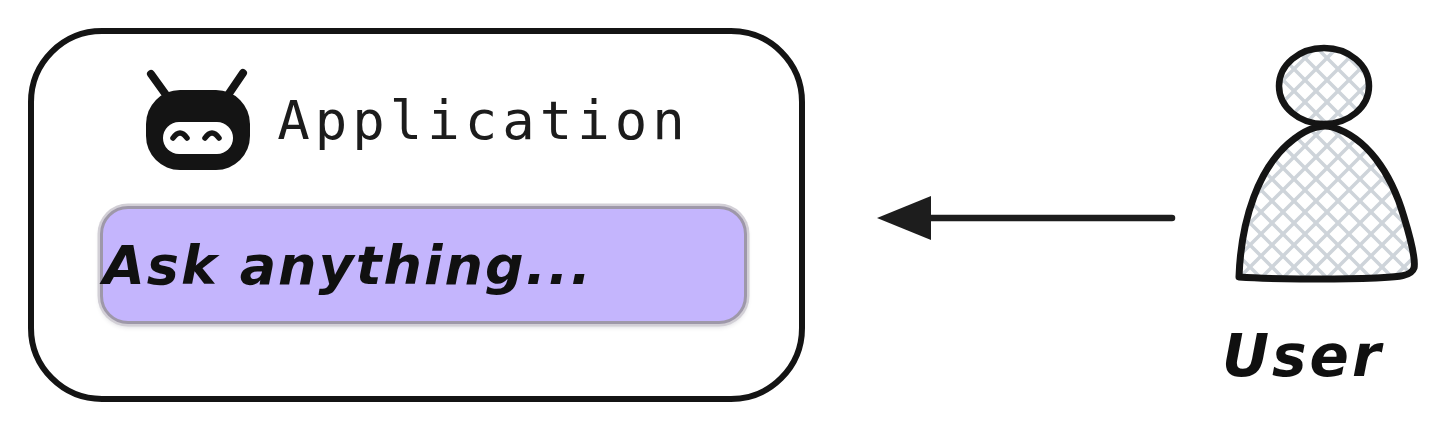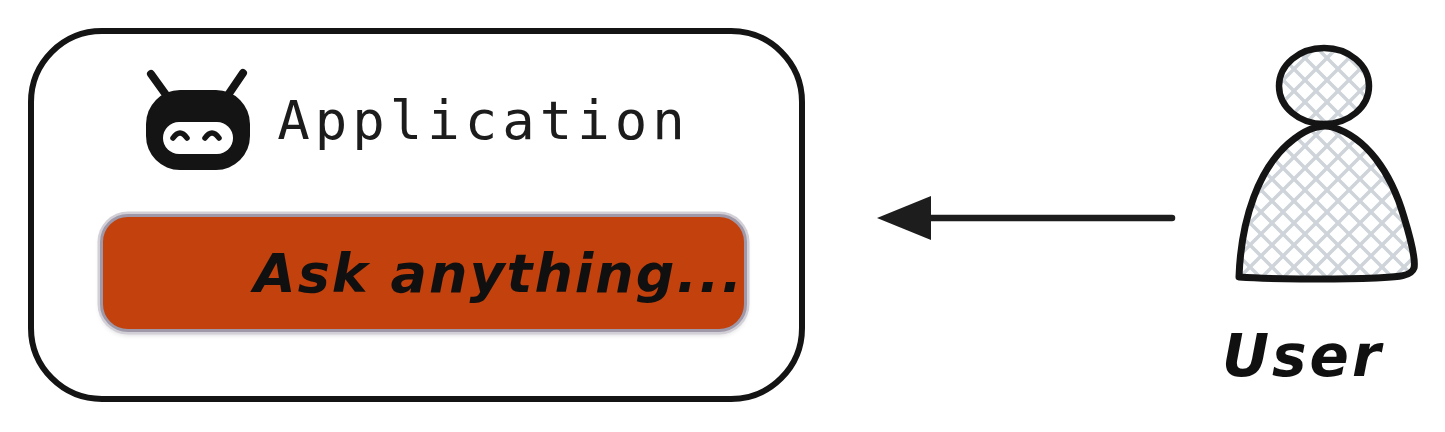--- a/index.html
+++ b/index.html
@@ -19,25 +19,25 @@
     display: flex; align-items: center; justify-content: center; gap: 24px;
   }
   .robot-icon { width: 110px; height: 104px; flex: 0 0 auto; }
   .app-title {
     font-family: "DejaVu Sans Mono", monospace;
     font-size: 54px; letter-spacing: 5px; color: #1c1c1c; font-weight: 500;
     white-space: nowrap;
   }
   
   .ask-pill {
-    position: absolute; left: 66px; top: 180px;
+    position: absolute; left: 66px; top: 172px;
     width: 647px; height: 118px; box-sizing: border-box;
-    background: #c2410c; border: 3px solid #9e98a9; border-radius: 28px;
+    background: #c4b5fd; border: 3px solid #9e98a9; border-radius: 28px;
     box-shadow: 0 0 0 2.5px #d2cfd6, 0 3px 5px rgba(40,40,60,0.18);
-    display: flex; align-items: center; justify-content: flex-end;
+    display: flex; align-items: center; justify-content: flex-start;
   }
   .hand {
     font-family: "DejaVu Sans", sans-serif;
     font-style: italic; font-weight: bold; color: #101010;
   }
   .ask-text { font-size: 54px; letter-spacing: 2px; white-space: nowrap; }
   
   .arrow-svg { position: absolute; left: 865px; top: 190px; }
   
   .user-svg { position: absolute; left: 1228px; top: 25px; }

